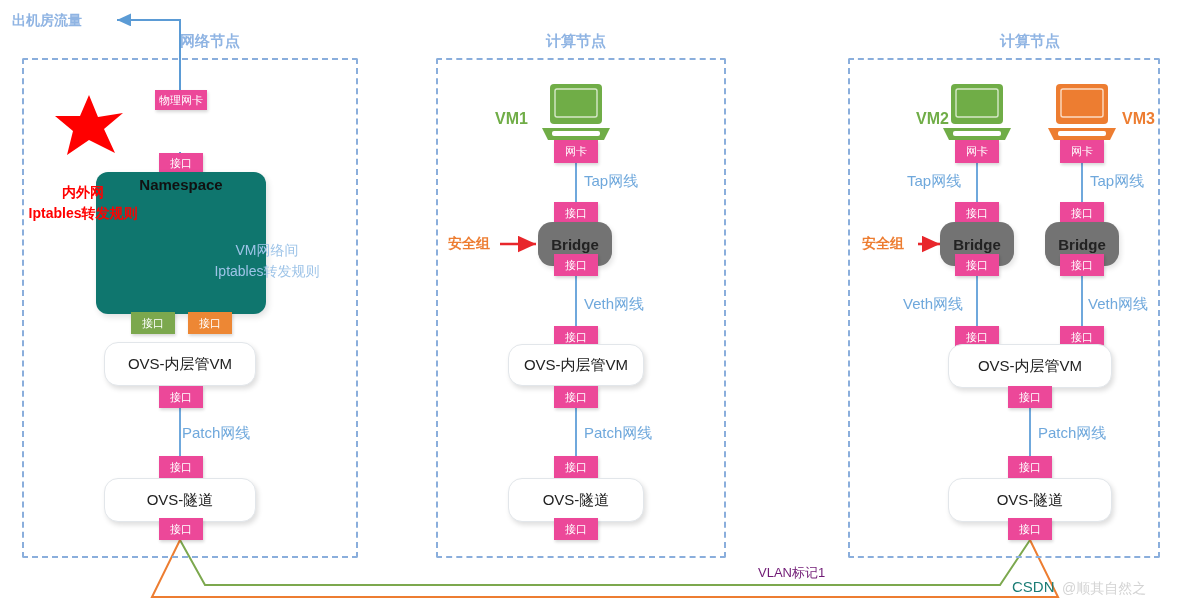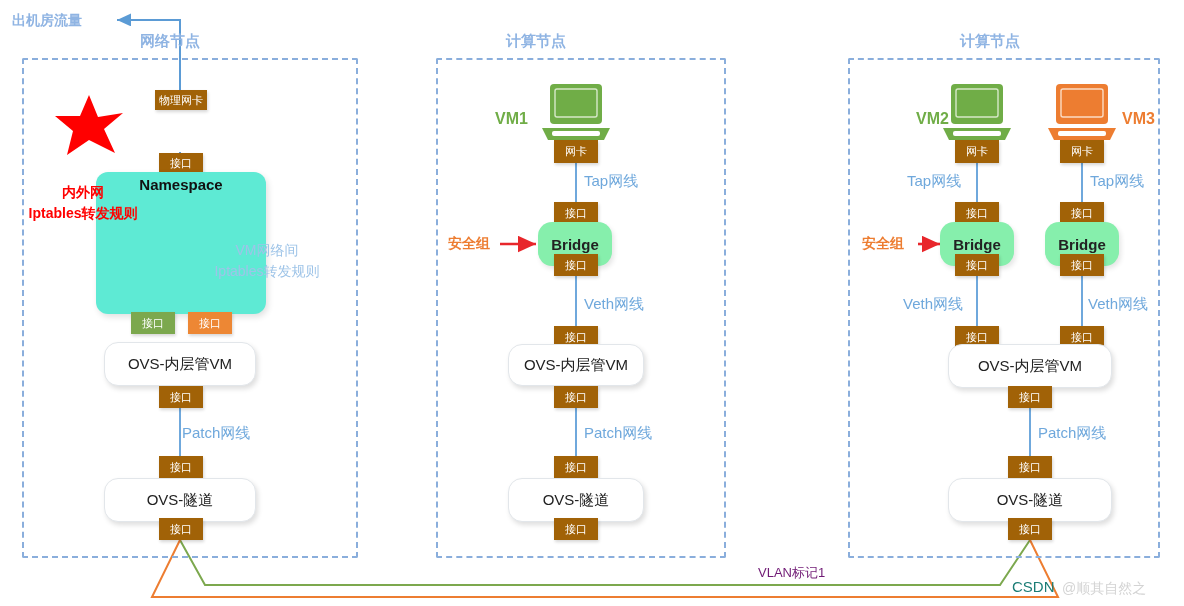--- a/index.html
+++ b/index.html
@@ -4,40 +4,40 @@
 <style>
   html,body{margin:0;padding:0;background:#ffffff;}
   body{width:1184px;height:606px;font-family:"Liberation Sans","DejaVu Sans",sans-serif;}
   #stage{position:relative;width:1184px;height:606px;overflow:hidden;background:#fff;}
 
   
   .abs{position:absolute;box-sizing:border-box;}
 
   
   .node-box{border:2px dashed #8AAEDC;background:transparent;border-radius:2px;}
-  .node-title{color:#8FB4E3;font-size:15px;font-weight:bold;text-align:left;white-space:nowrap;}
+  .node-title{color:#8FB4E3;font-size:15px;font-weight:bold;text-align:center;white-space:nowrap;}
 
   
   .ovs-box{background:#ffffff;border:1px solid #E2E6EA;border-radius:14px;
            box-shadow:2px 3px 5px rgba(0,0,0,0.13);
            display:flex;align-items:center;justify-content:center;
            color:#222;font-size:15px;white-space:nowrap;}
 
   
-  .bridge-box{background:#86efac;border-radius:14px;
+  .bridge-box{background:#737373;border-radius:14px;
            box-shadow:2px 3px 5px rgba(0,0,0,0.10);
            display:flex;align-items:center;justify-content:center;
            color:#222;font-size:15px;font-weight:bold;white-space:nowrap;}
 
   
-  .ns-box{background:#5eead4;border-radius:12px;box-shadow:2px 3px 6px rgba(0,0,0,0.12);padding-left:8px;}
+  .ns-box{background:#0f766e;border-radius:12px;box-shadow:2px 3px 6px rgba(0,0,0,0.12);padding-left:8px;}
   .ns-label{position:absolute;top:4px;left:0;right:0;text-align:center;color:#111;font-size:15px;font-weight:bold;}
 
   
-  .chip{background:#a16207;color:#fff;font-size:11px;display:flex;
+  .chip{background:#ec4899;color:#fff;font-size:11px;display:flex;
         align-items:center;justify-content:center;white-space:nowrap;
         box-shadow:1px 2px 3px rgba(0,0,0,0.16);}
   .chip.green{background:#7CA84E;}
   .chip.orange{background:#ED8734;}
 
   
   .wire-label{color:#6FA8DC;font-size:15px;white-space:nowrap;}
   .vlan-label{color:#701a75;font-size:13px;white-space:nowrap;}
 
   

